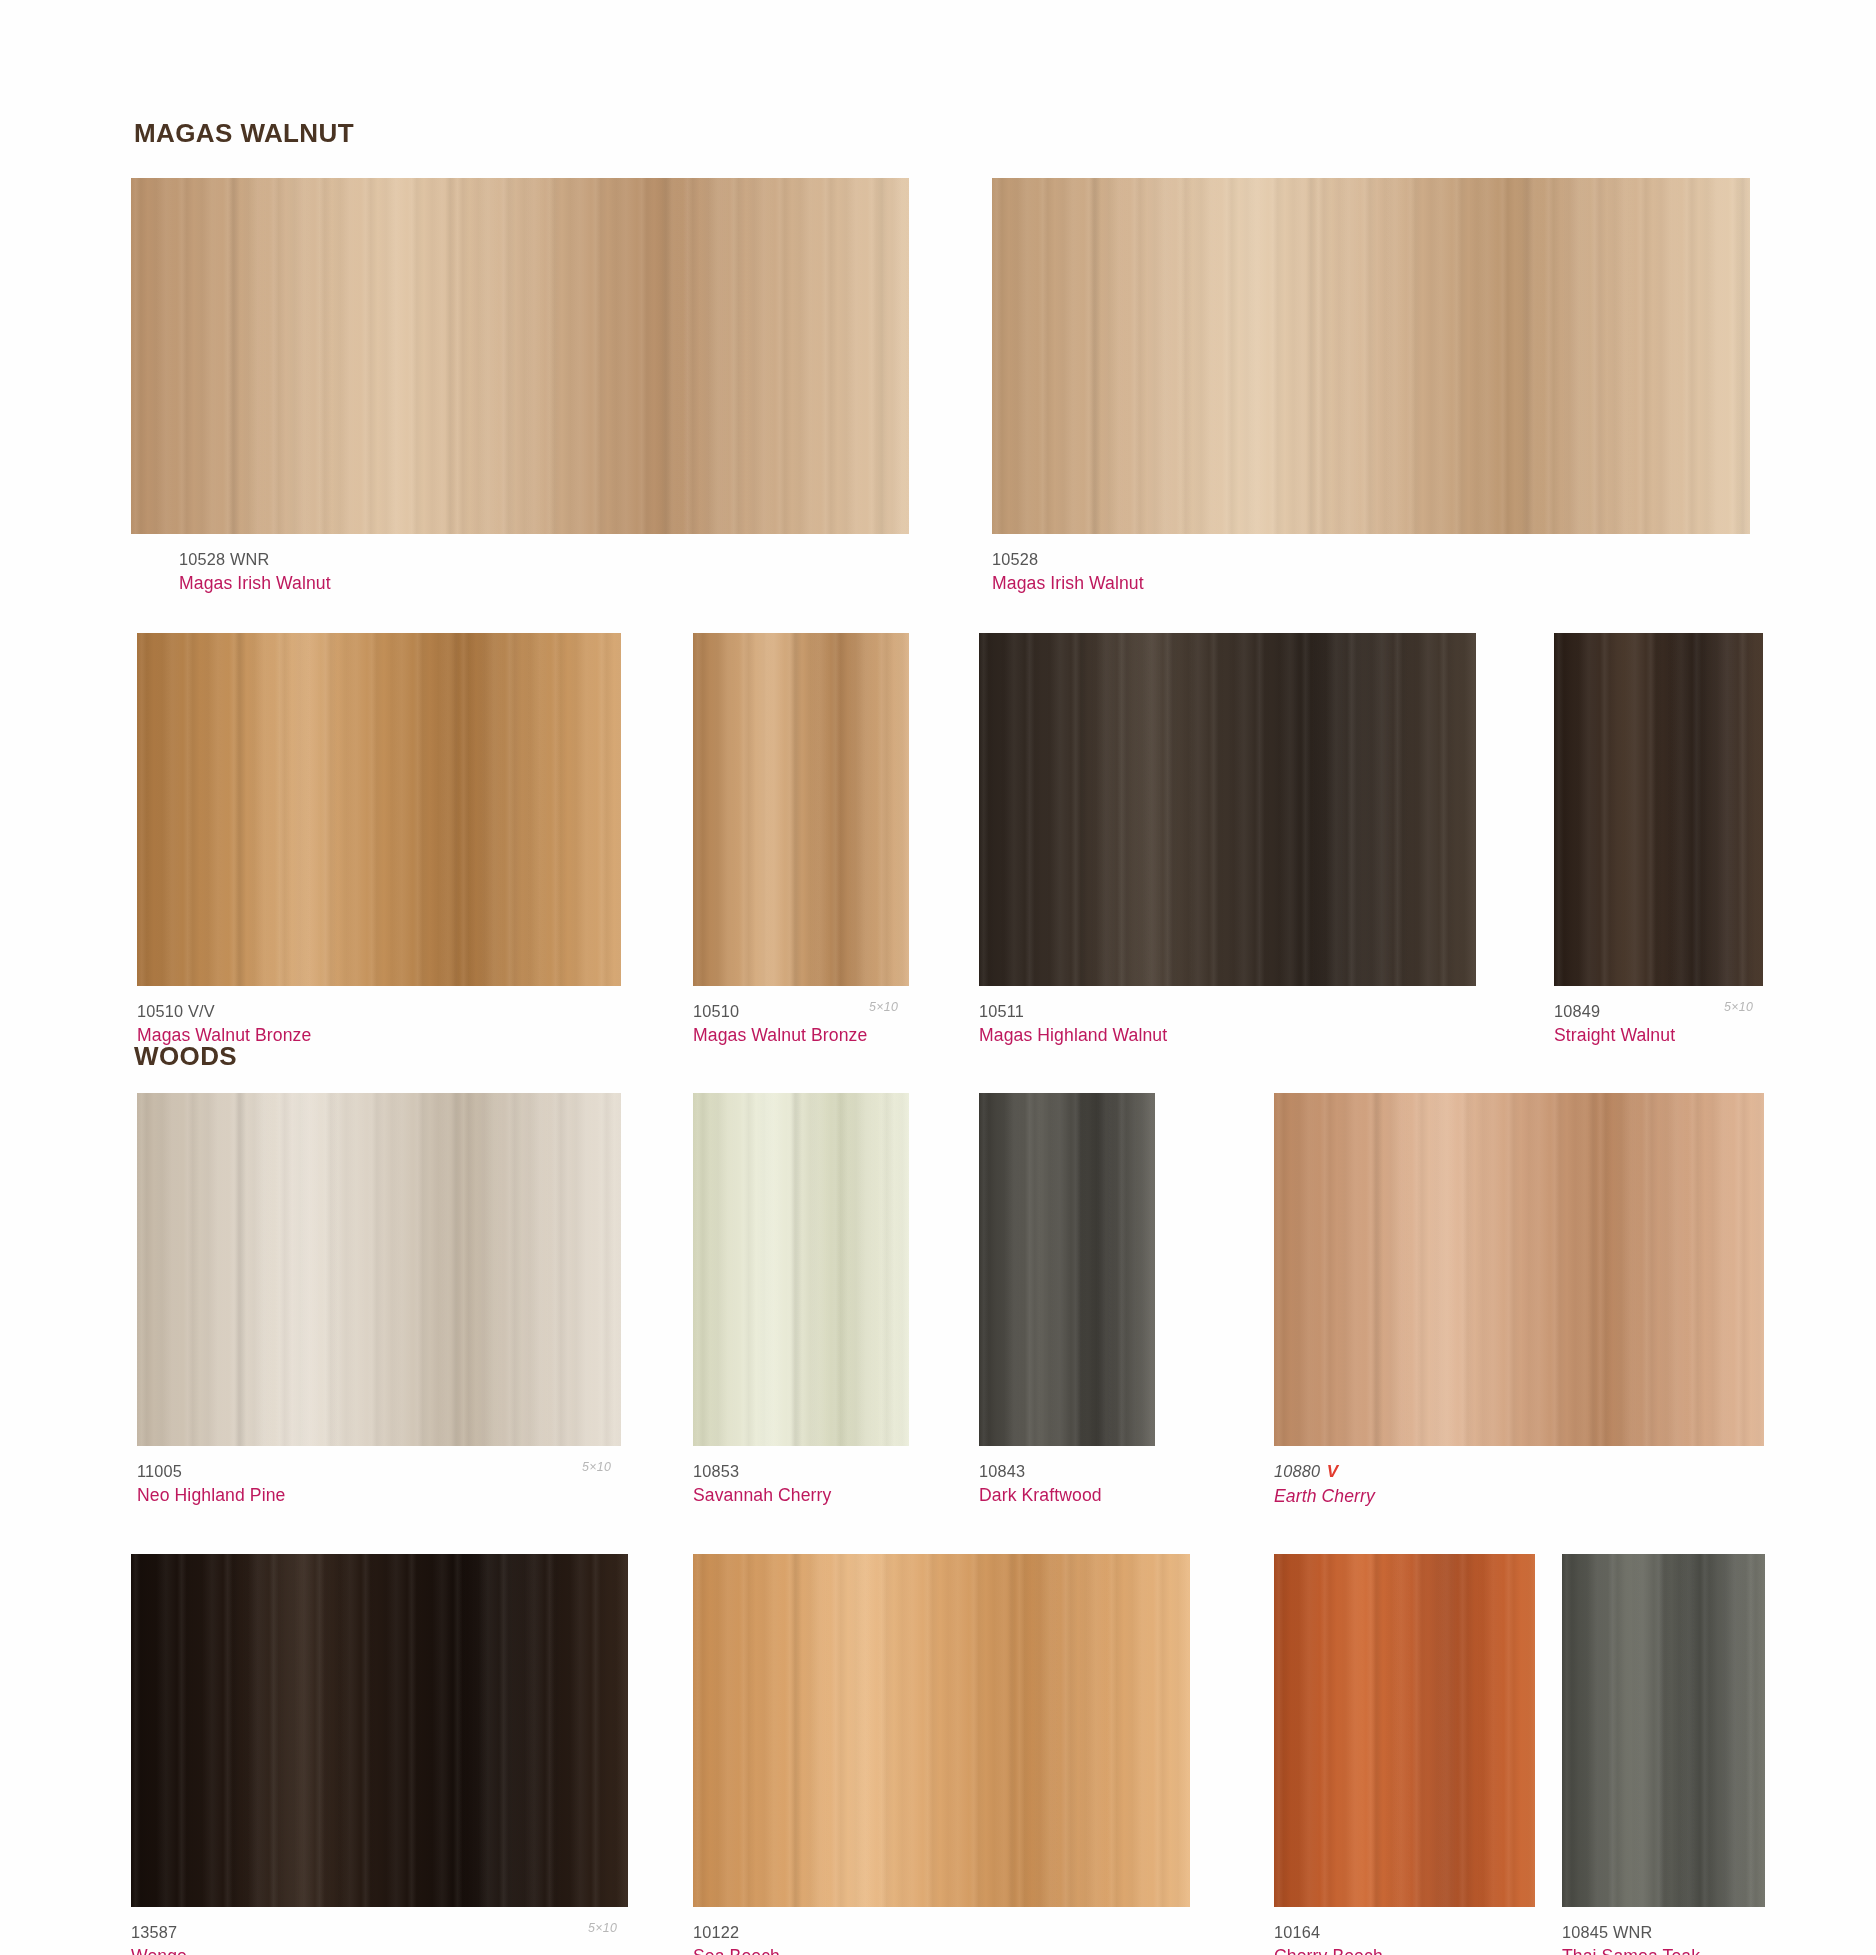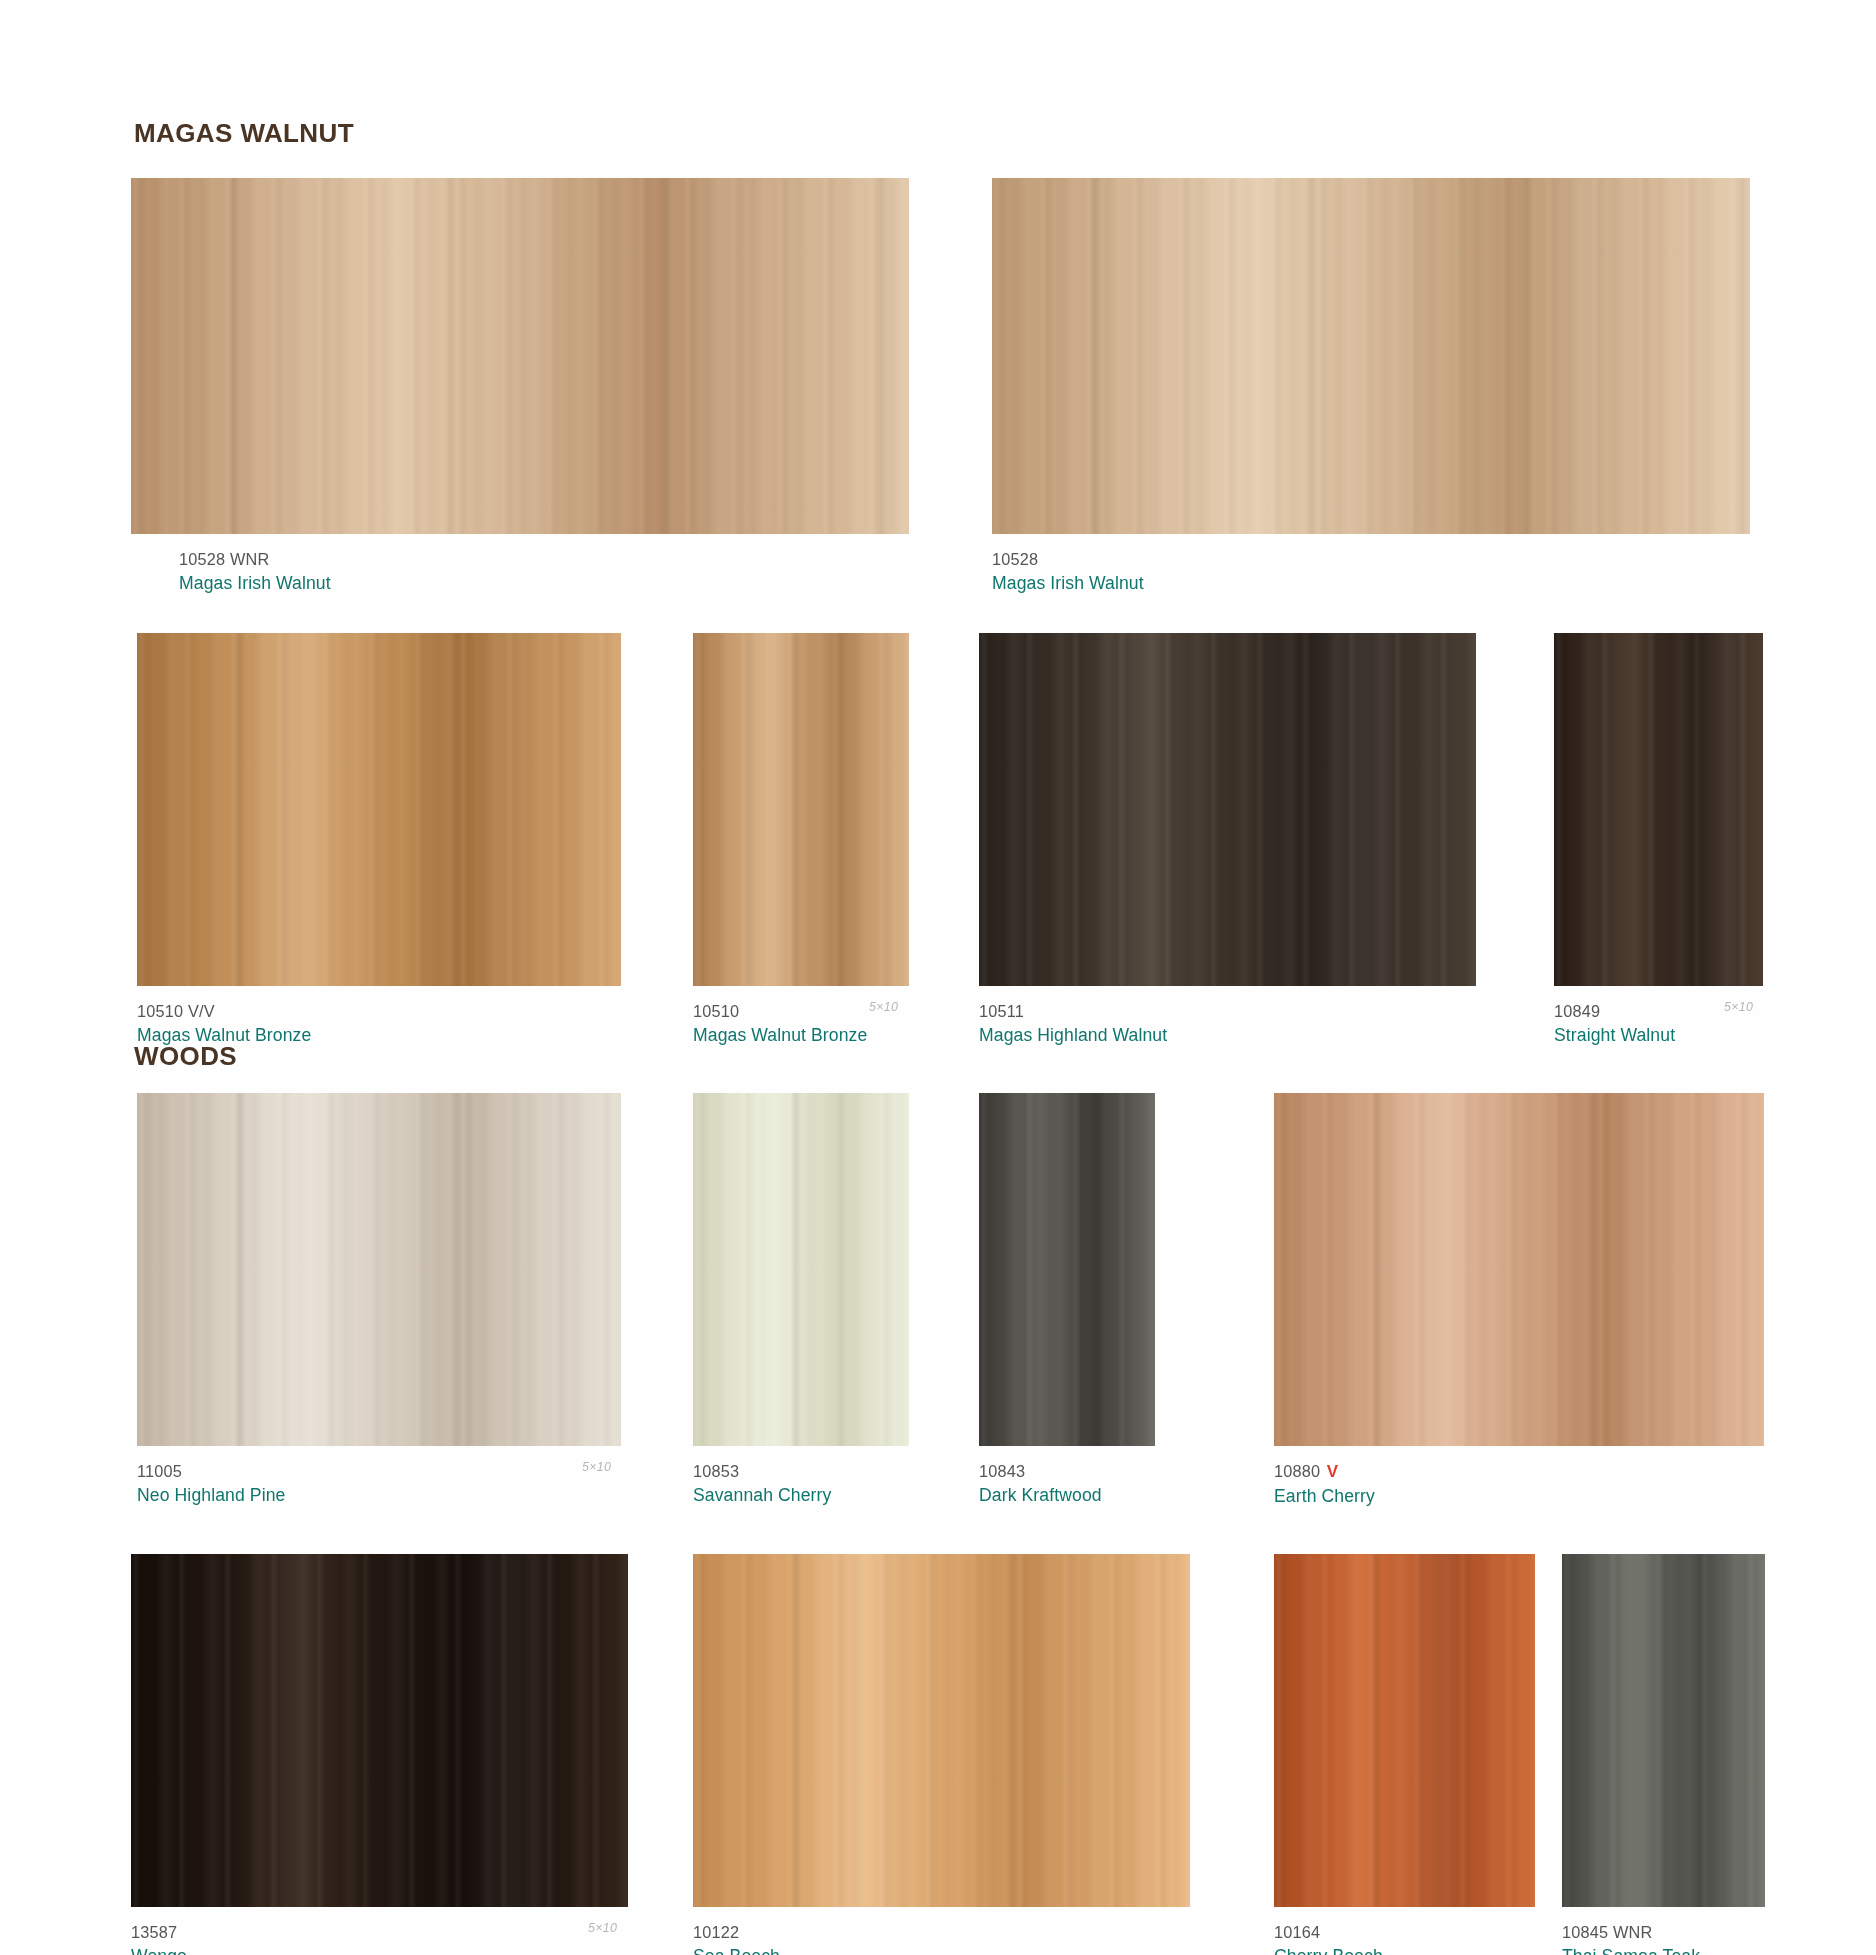--- a/index.html
+++ b/index.html
@@ -90,21 +90,21 @@
   }
   .caption .code {
     display: block;
     font-size: 16.3px;
     color: #555555;
     letter-spacing: 0.2px;
   }
   .caption .name {
     display: block;
     font-size: 17.6px;
-    color: #0f766e;
+    color: #be185d;
     letter-spacing: 0.1px;
   }
   .badge-v {
     display: inline-block;
     color: #e23b2e;
     font-weight: bold;
     font-size: 17px;
     margin-left: 6.5px;
     vertical-align: baseline;
   }
@@ -189,21 +189,21 @@
       <div class="tile" style="left: 979px; top: 1093px; width: 176px; height: 353px;">
         <div class="swatch" style="background: linear-gradient(90deg, rgb(58, 56, 51) 0%, rgb(78, 76, 70) 18%, rgb(99, 97, 90) 34%, rgb(78, 76, 70) 52%, rgb(58, 56, 51) 68%, rgb(78, 76, 70) 84%, rgb(99, 97, 90) 100%);"></div>
       </div>
       <div class="caption" style="left: 979px; top: 1460px;">
         <span class="code">10843</span>
         <span class="name">Dark Kraftwood</span>
       </div>
       <div class="tile" style="left: 1274px; top: 1093px; width: 490px; height: 353px;">
         <div class="swatch" style="background: linear-gradient(90deg, rgb(184, 133, 95) 0%, rgb(207, 160, 126) 18%, rgb(227, 187, 156) 34%, rgb(207, 160, 126) 52%, rgb(184, 133, 95) 68%, rgb(207, 160, 126) 84%, rgb(227, 187, 156) 100%);"></div>
       </div>
-      <div class="caption" style="left: 1274px; top: 1460px;">
+      <div class="caption" style="left: 1274px; top: 1460px; font-style: italic;">
         <span class="code">10880<span class="badge-v">V</span></span>
         <span class="name">Earth Cherry</span>
       </div>
       <div class="tile" style="left: 131px; top: 1554px; width: 497px; height: 353px;">
         <div class="swatch" style="background: linear-gradient(90deg, rgb(21, 13, 9) 0%, rgb(33, 22, 16) 18%, rgb(51, 36, 26) 34%, rgb(33, 22, 16) 52%, rgb(21, 13, 9) 68%, rgb(33, 22, 16) 84%, rgb(51, 36, 26) 100%);"></div>
       </div>
       <div class="caption" style="left: 131px; top: 1921px;">
         <span class="code">13587</span>
         <span class="name">Wenge</span>
       </div>

